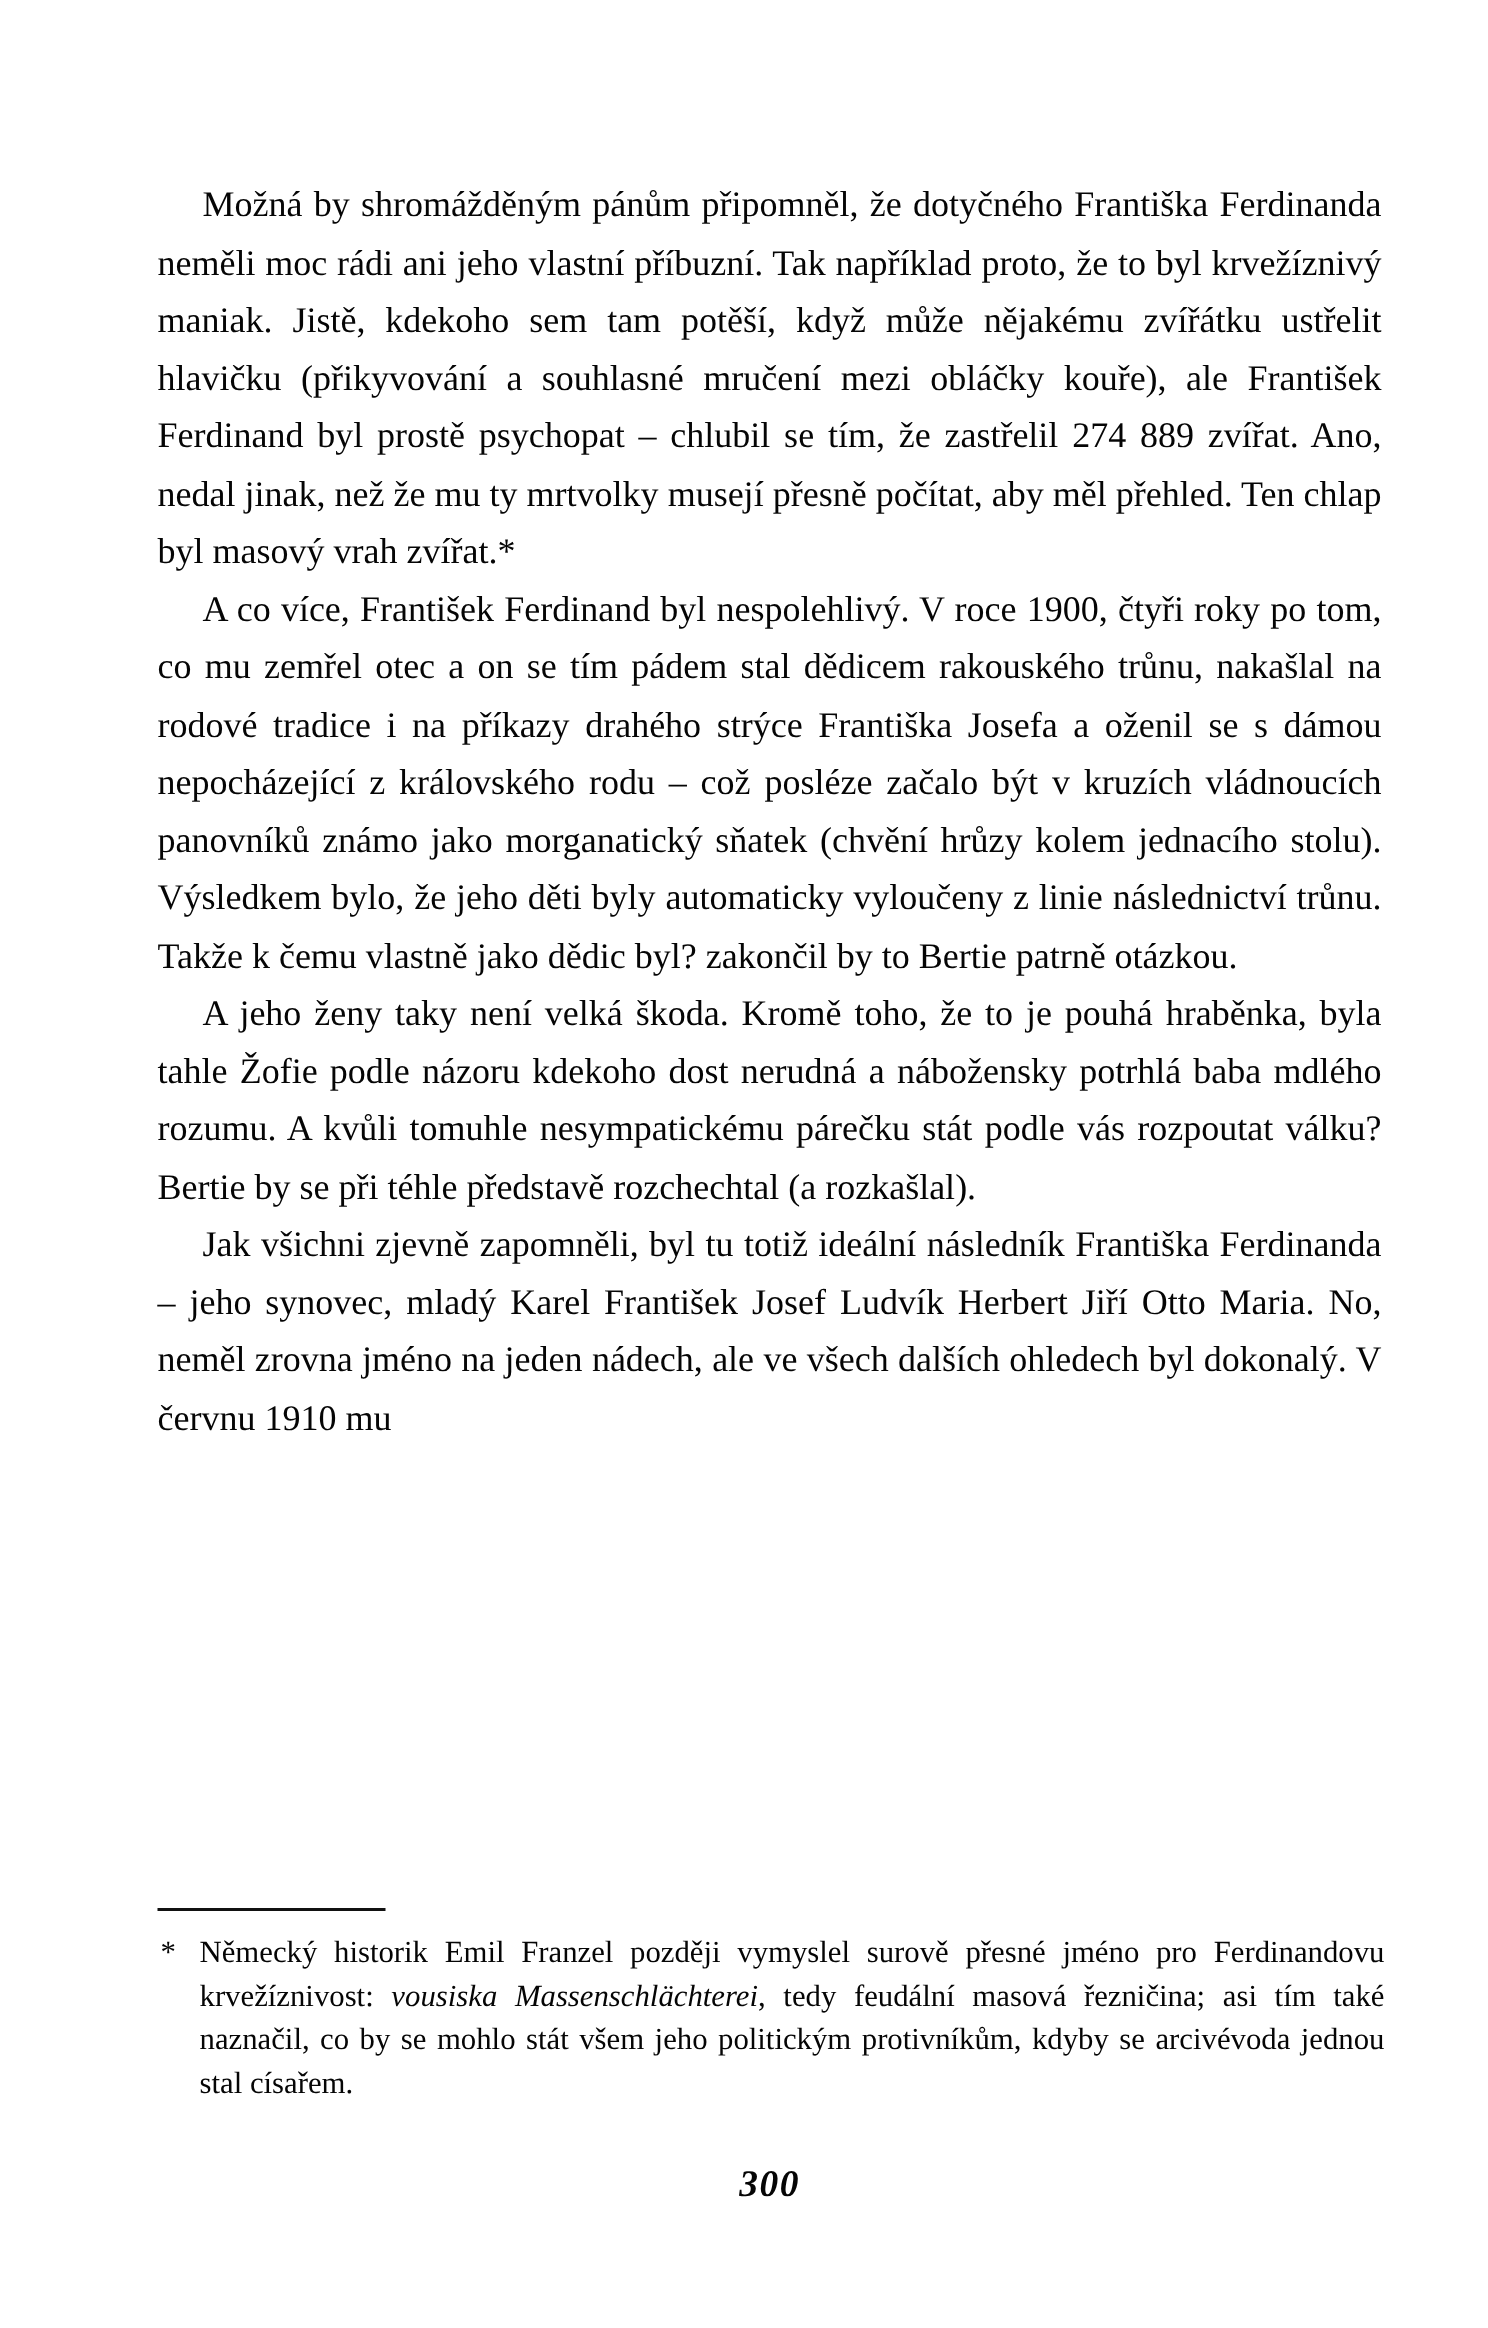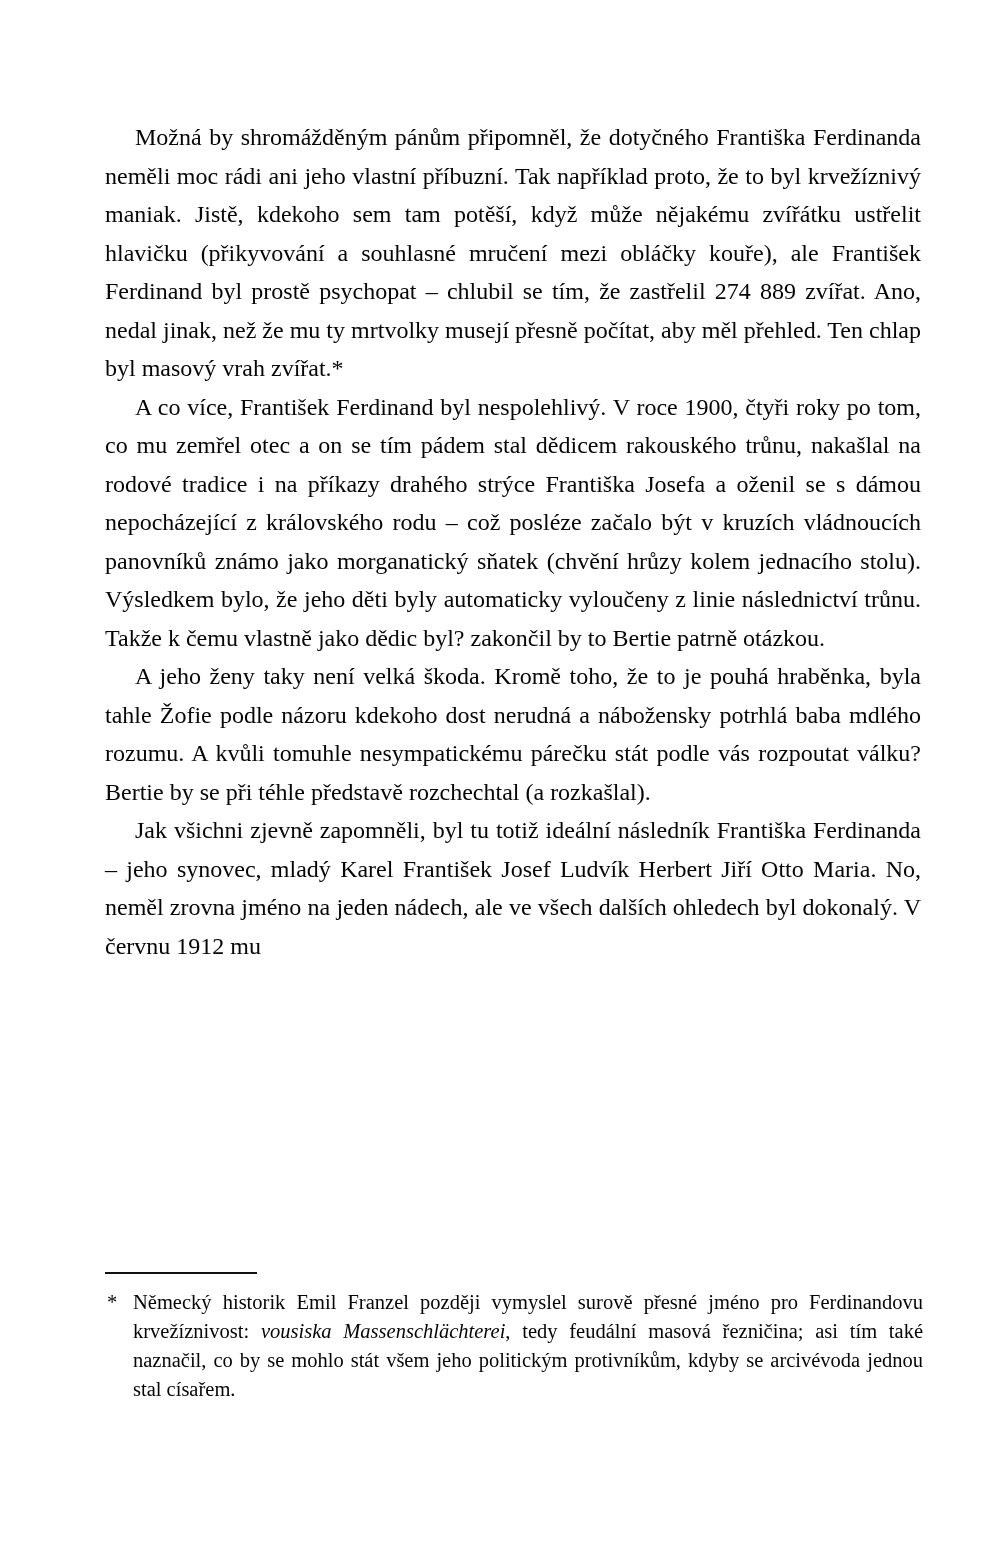--- a/index.html
+++ b/index.html
@@ -86,21 +86,22 @@
 </style>
 </head>
 <body>
 
 <div class="page">
 
   <div class="text-block">
     <p class="para">Možná by shromážděným pánům připomněl, že dotyčného Františka Ferdinanda neměli moc rádi ani jeho vlastní příbuzní. Tak například proto, že to byl krvežíznivý maniak. Jistě, kdekoho sem tam potěší, když může nějakému zvířátku ustřelit hlavičku (přikyvování a souhlasné mručení mezi obláčky kouře), ale František Ferdinand byl prostě psychopat – chlubil se tím, že zastřelil 274 889 zvířat. Ano, nedal jinak, než že mu ty mrtvolky musejí přesně počítat, aby měl přehled. Ten chlap byl masový vrah zvířat.*</p>
     <p class="para">A co více, František Ferdinand byl nespolehlivý. V roce 1900, čtyři roky po tom, co mu zemřel otec a on se tím pádem stal dědicem rakouského trůnu, nakašlal na rodové tradice i na příkazy drahého strýce Františka Josefa a oženil se s dámou nepocházející z královského rodu – což posléze začalo být v kruzích vládnoucích panovníků známo jako morganatický sňatek (chvění hrůzy kolem jednacího stolu). Výsledkem bylo, že jeho děti byly automaticky vyloučeny z linie následnictví trůnu. Takže k čemu vlastně jako dědic byl? zakončil by to Bertie patrně otázkou.</p>
     <p class="para">A jeho ženy taky není velká škoda. Kromě toho, že to je pouhá hraběnka, byla tahle Žofie podle názoru kdekoho dost nerudná a nábožensky potrhlá baba mdlého rozumu. A kvůli tomuhle nesympatickému párečku stát podle vás rozpoutat válku? Bertie by se při téhle představě rozchechtal (a rozkašlal).</p>
-    <p class="para">Jak všichni zjevně zapomněli, byl tu totiž ideální následník Františka Ferdinanda – jeho synovec, mladý Karel František Josef Ludvík Herbert Jiří Otto Maria. No, neměl zrovna jméno na jeden nádech, ale ve všech dalších ohledech byl dokonalý. V červnu 1912 mu</p>
+    <p class="para">Jak všichni zjevně zapomněli, byl tu totiž ideální následník Františka Ferdinanda – jeho synovec, mladý Karel František Josef Ludvík Herbert Jiří Otto Maria. No, neměl zrovna jméno na jeden nádech, ale ve všech dalších ohledech byl dokonalý. V červnu 1910 mu</p>
   </div>
 
   <div class="footnote-divider"></div>
 
   <div class="footnote"><span class="fn-marker">*</span><span>Německý historik Emil Franzel později vymyslel surově přesné jméno pro Ferdinandovu krvežíznivost: </span><span class="fn-italic">vousiska Massenschlächterei</span><span>, tedy feudální masová řezničina; asi tím také naznačil, co by se mohlo stát všem jeho politickým protivníkům, kdyby se arcivévoda jednou stal císařem.</span></div>
 
+  <div class="page-number">300</div>
 
 </div>
 
 </body></html>

